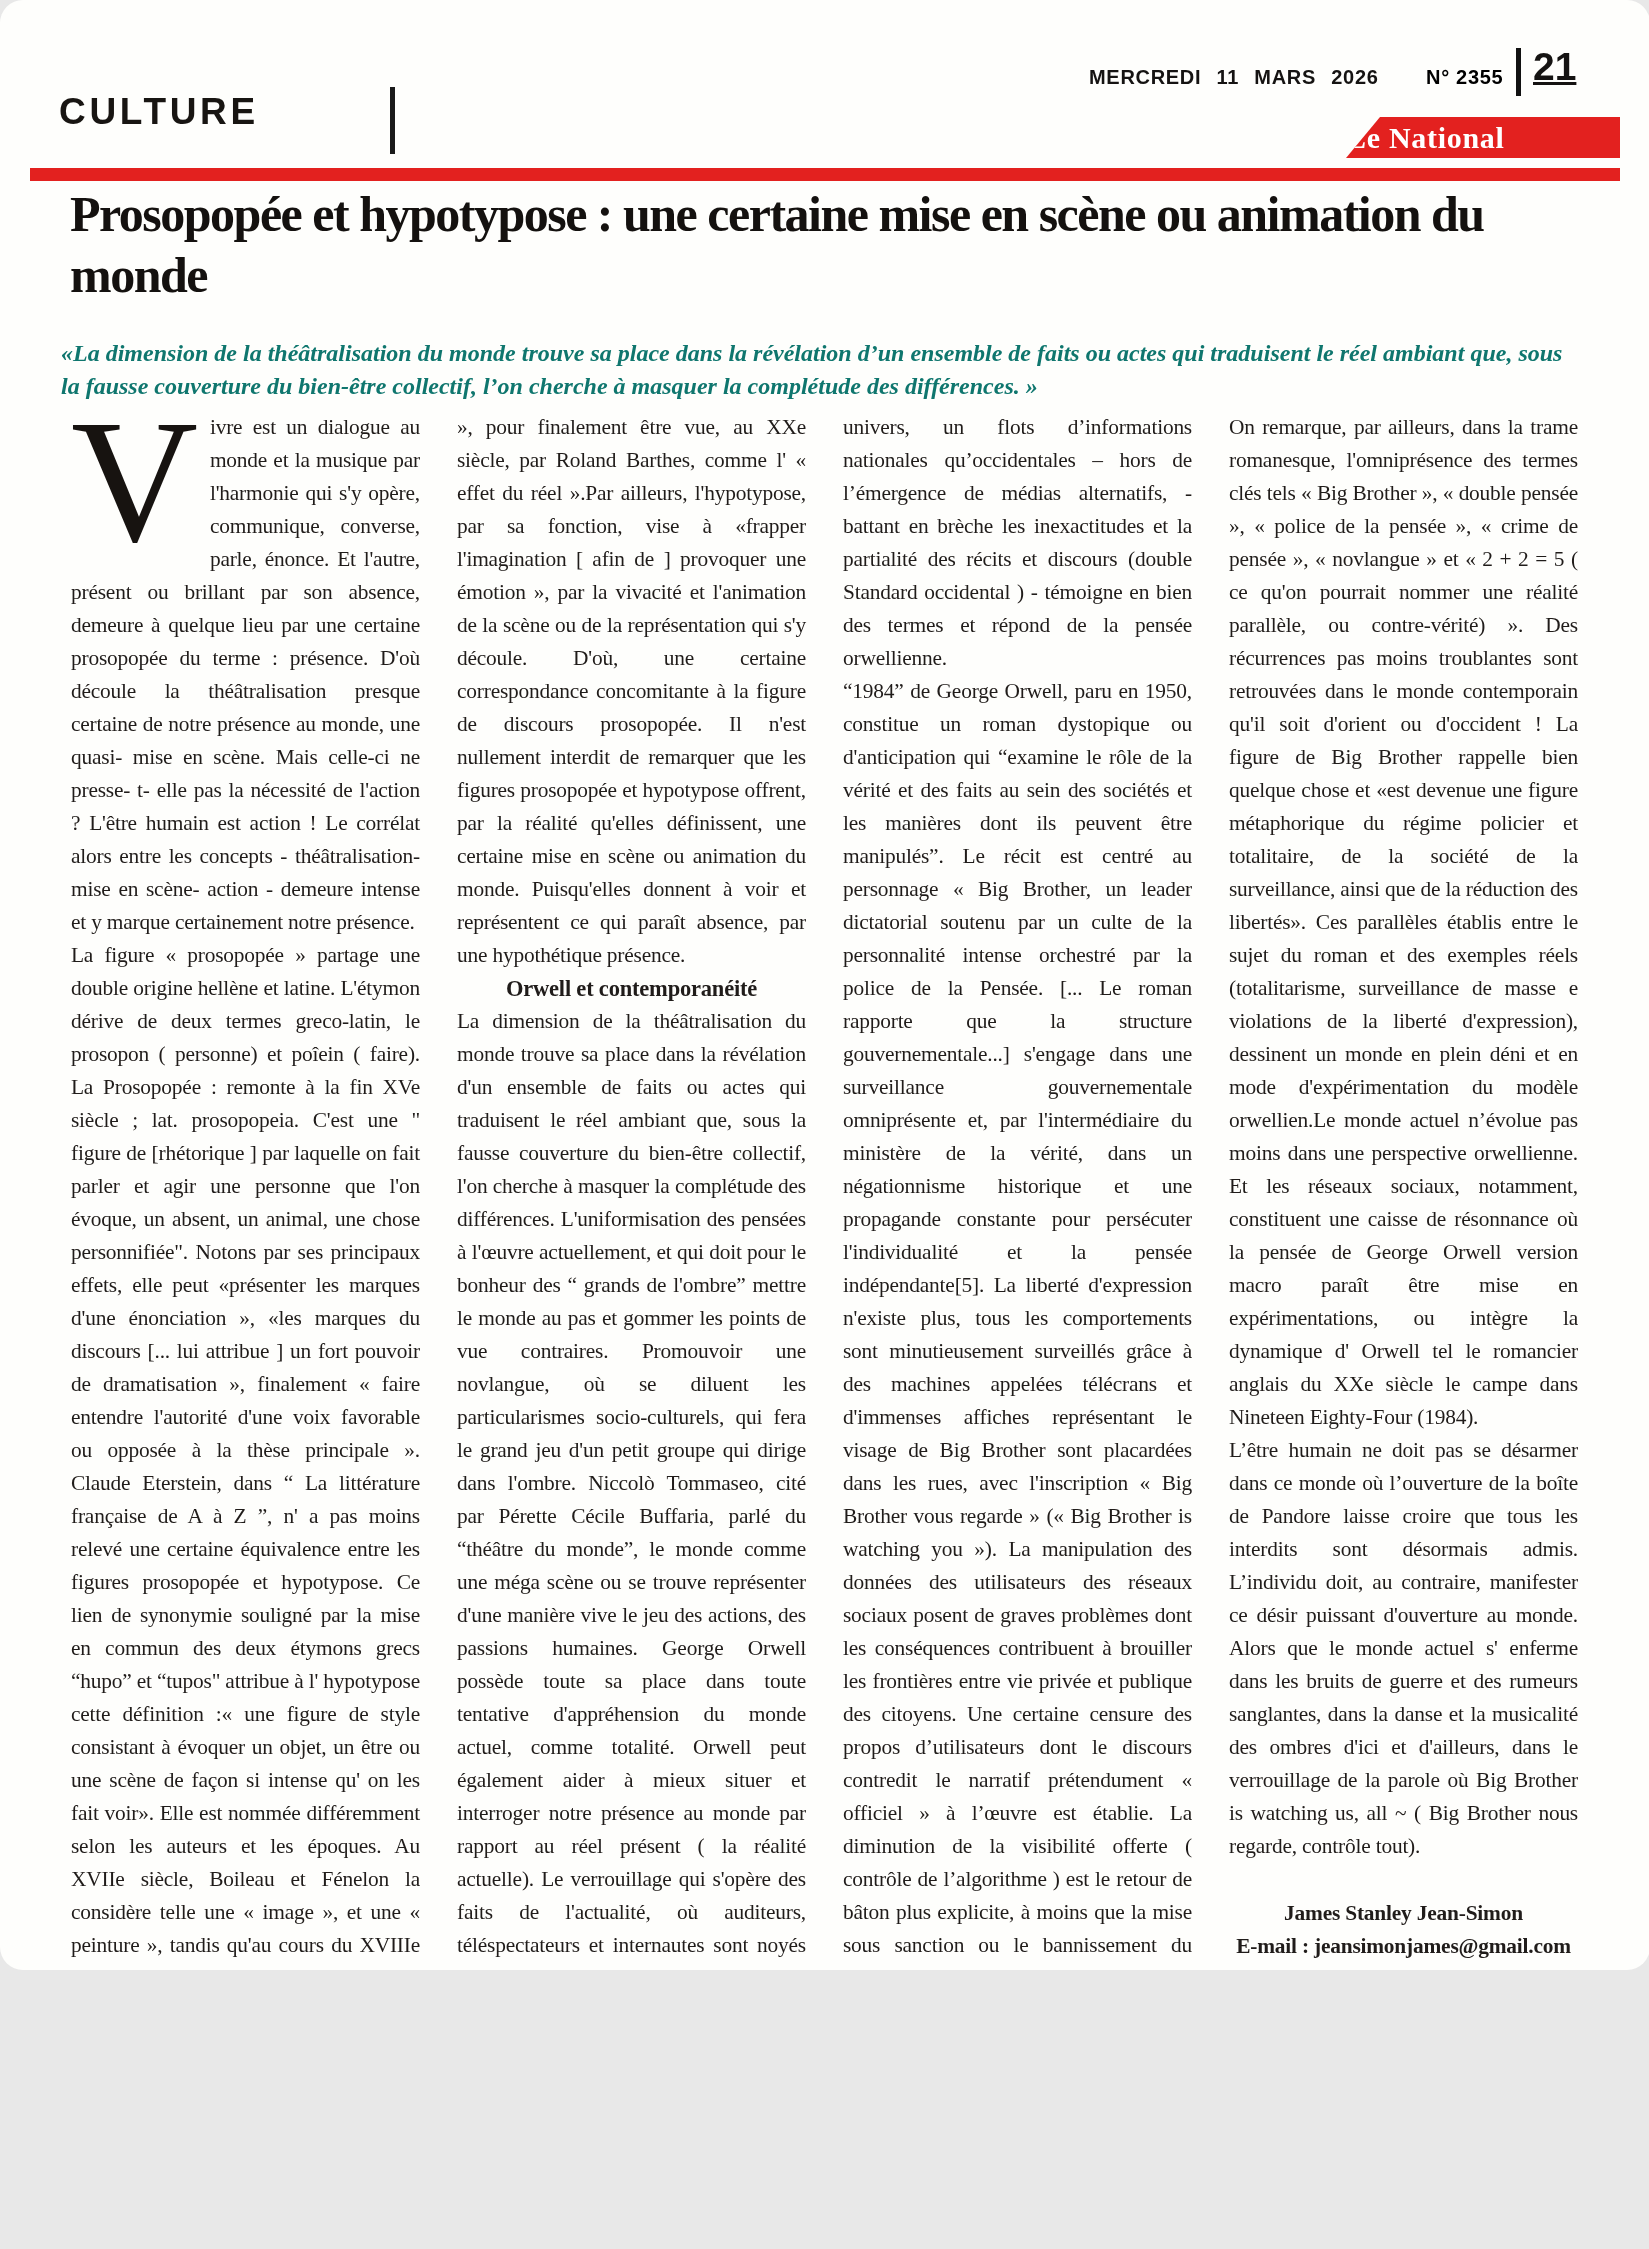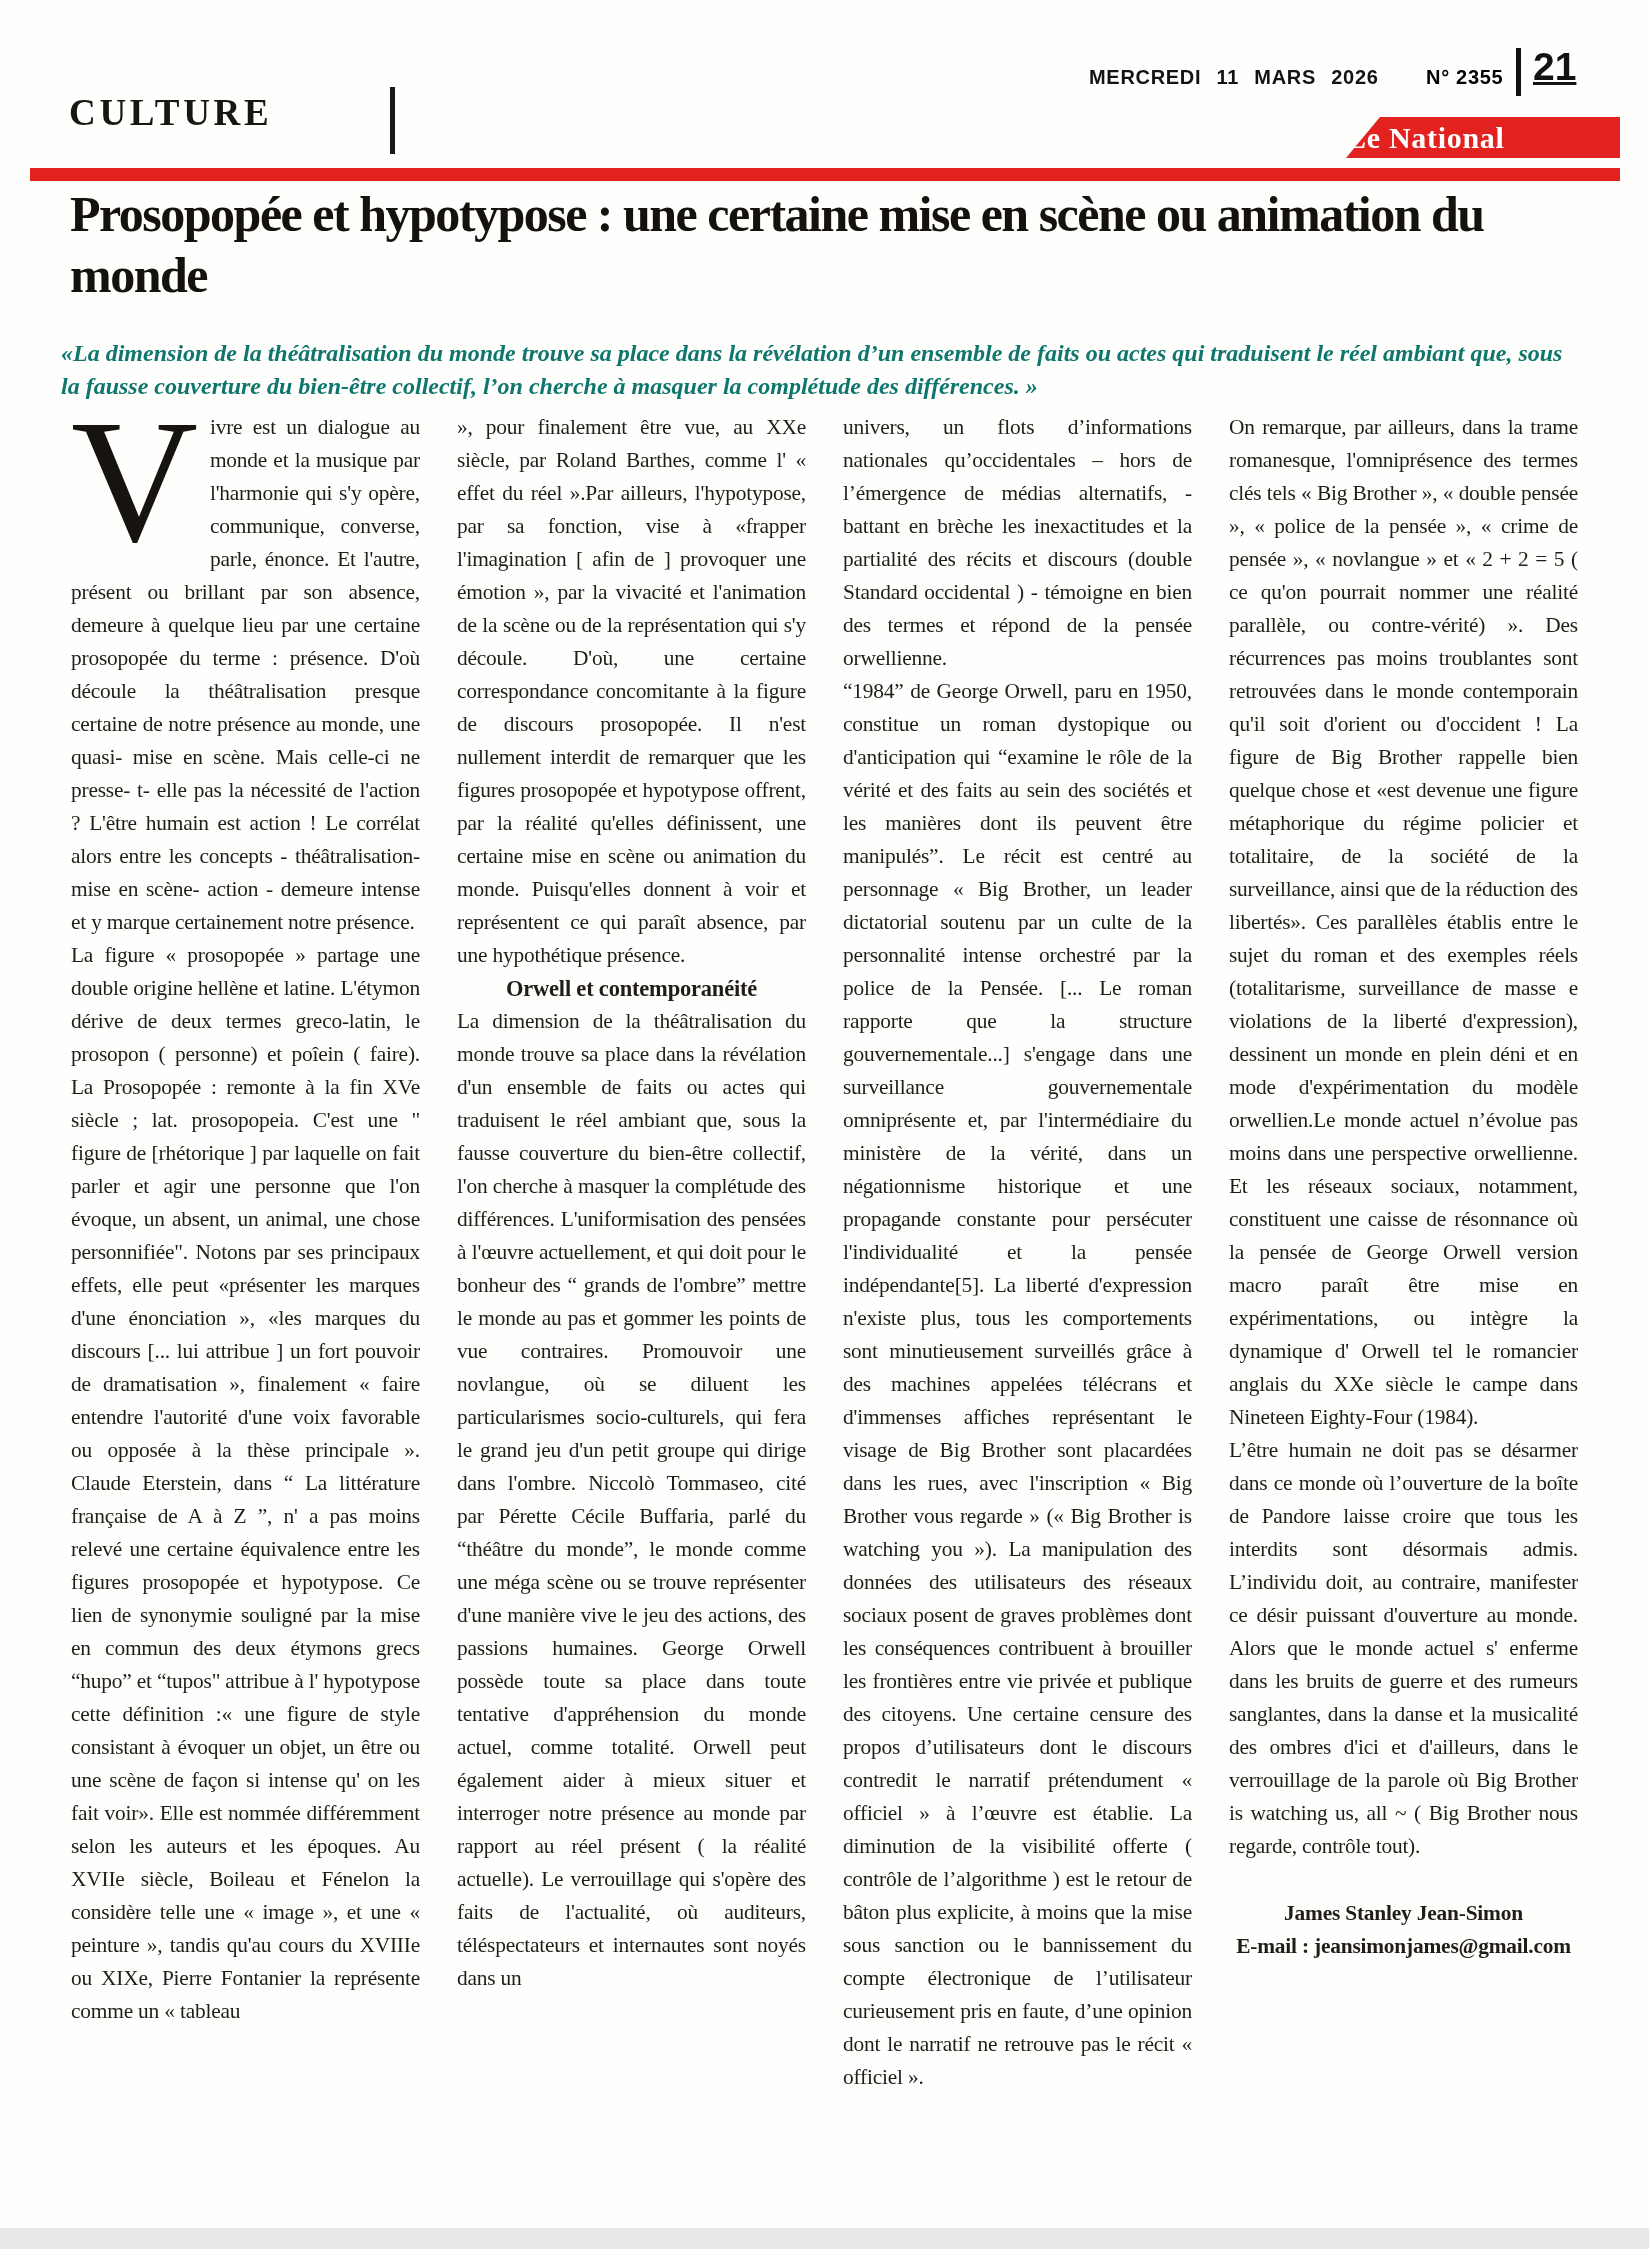--- a/index.html
+++ b/index.html
@@ -2,25 +2,26 @@
 <html style="font-size:12px"><head>
 <meta charset="utf-8">
 <style>
   :root{
     --red:#e3211f;
     --ink:#1b1816;
   }
   html,body{margin:0;padding:0;background:#e8e8e8;}
   .page{
     position:relative;
-    width:1650px;height:2228px;
+    width:1650px;height:1970px;
     background:#fefefc;
     font-family:"Liberation Serif",serif;
     color:var(--ink);
     overflow:hidden;
+    border-radius:23px;
   }
   
   .mh-date{
     position:absolute;top:66px;left:1089px;
     font-family:"Liberation Sans",sans-serif;
     font-weight:700;font-size:20px;letter-spacing:0.7px;word-spacing:9px;
     color:#151312;
   }
   .mh-issue{
     position:absolute;top:66px;left:1426px;
@@ -30,22 +31,22 @@
   }
   .mh-divider{
     position:absolute;top:48px;left:1516px;width:4.5px;height:48px;background:#111;
   }
   .mh-pagenum{
     position:absolute;top:45px;left:1533px;
     font-family:"Liberation Sans",sans-serif;
     font-weight:700;font-size:39px;color:#151312;text-decoration:underline;
   }
   .mh-section{
-    position:absolute;top:91px;left:69px;
-    font-family:Liberation Serif, serif;
+    position:absolute;top:91px;left:59px;
+    font-family:Liberation Sans, sans-serif;
     font-weight:700;font-size:37px;letter-spacing:3.7px;color:#181512;
   }
   .mh-section-rule{
     position:absolute;top:87px;left:390px;width:5.2px;height:67px;background:#1a1a1a;
   }
   .mh-brand{
     position:absolute;top:117px;left:1346px;width:274px;height:41px;
     background:var(--red);
     clip-path:polygon(34px 0,100% 0,100% 100%,0 100%);
     display:flex;align-items:center;justify-content:flex-start;

